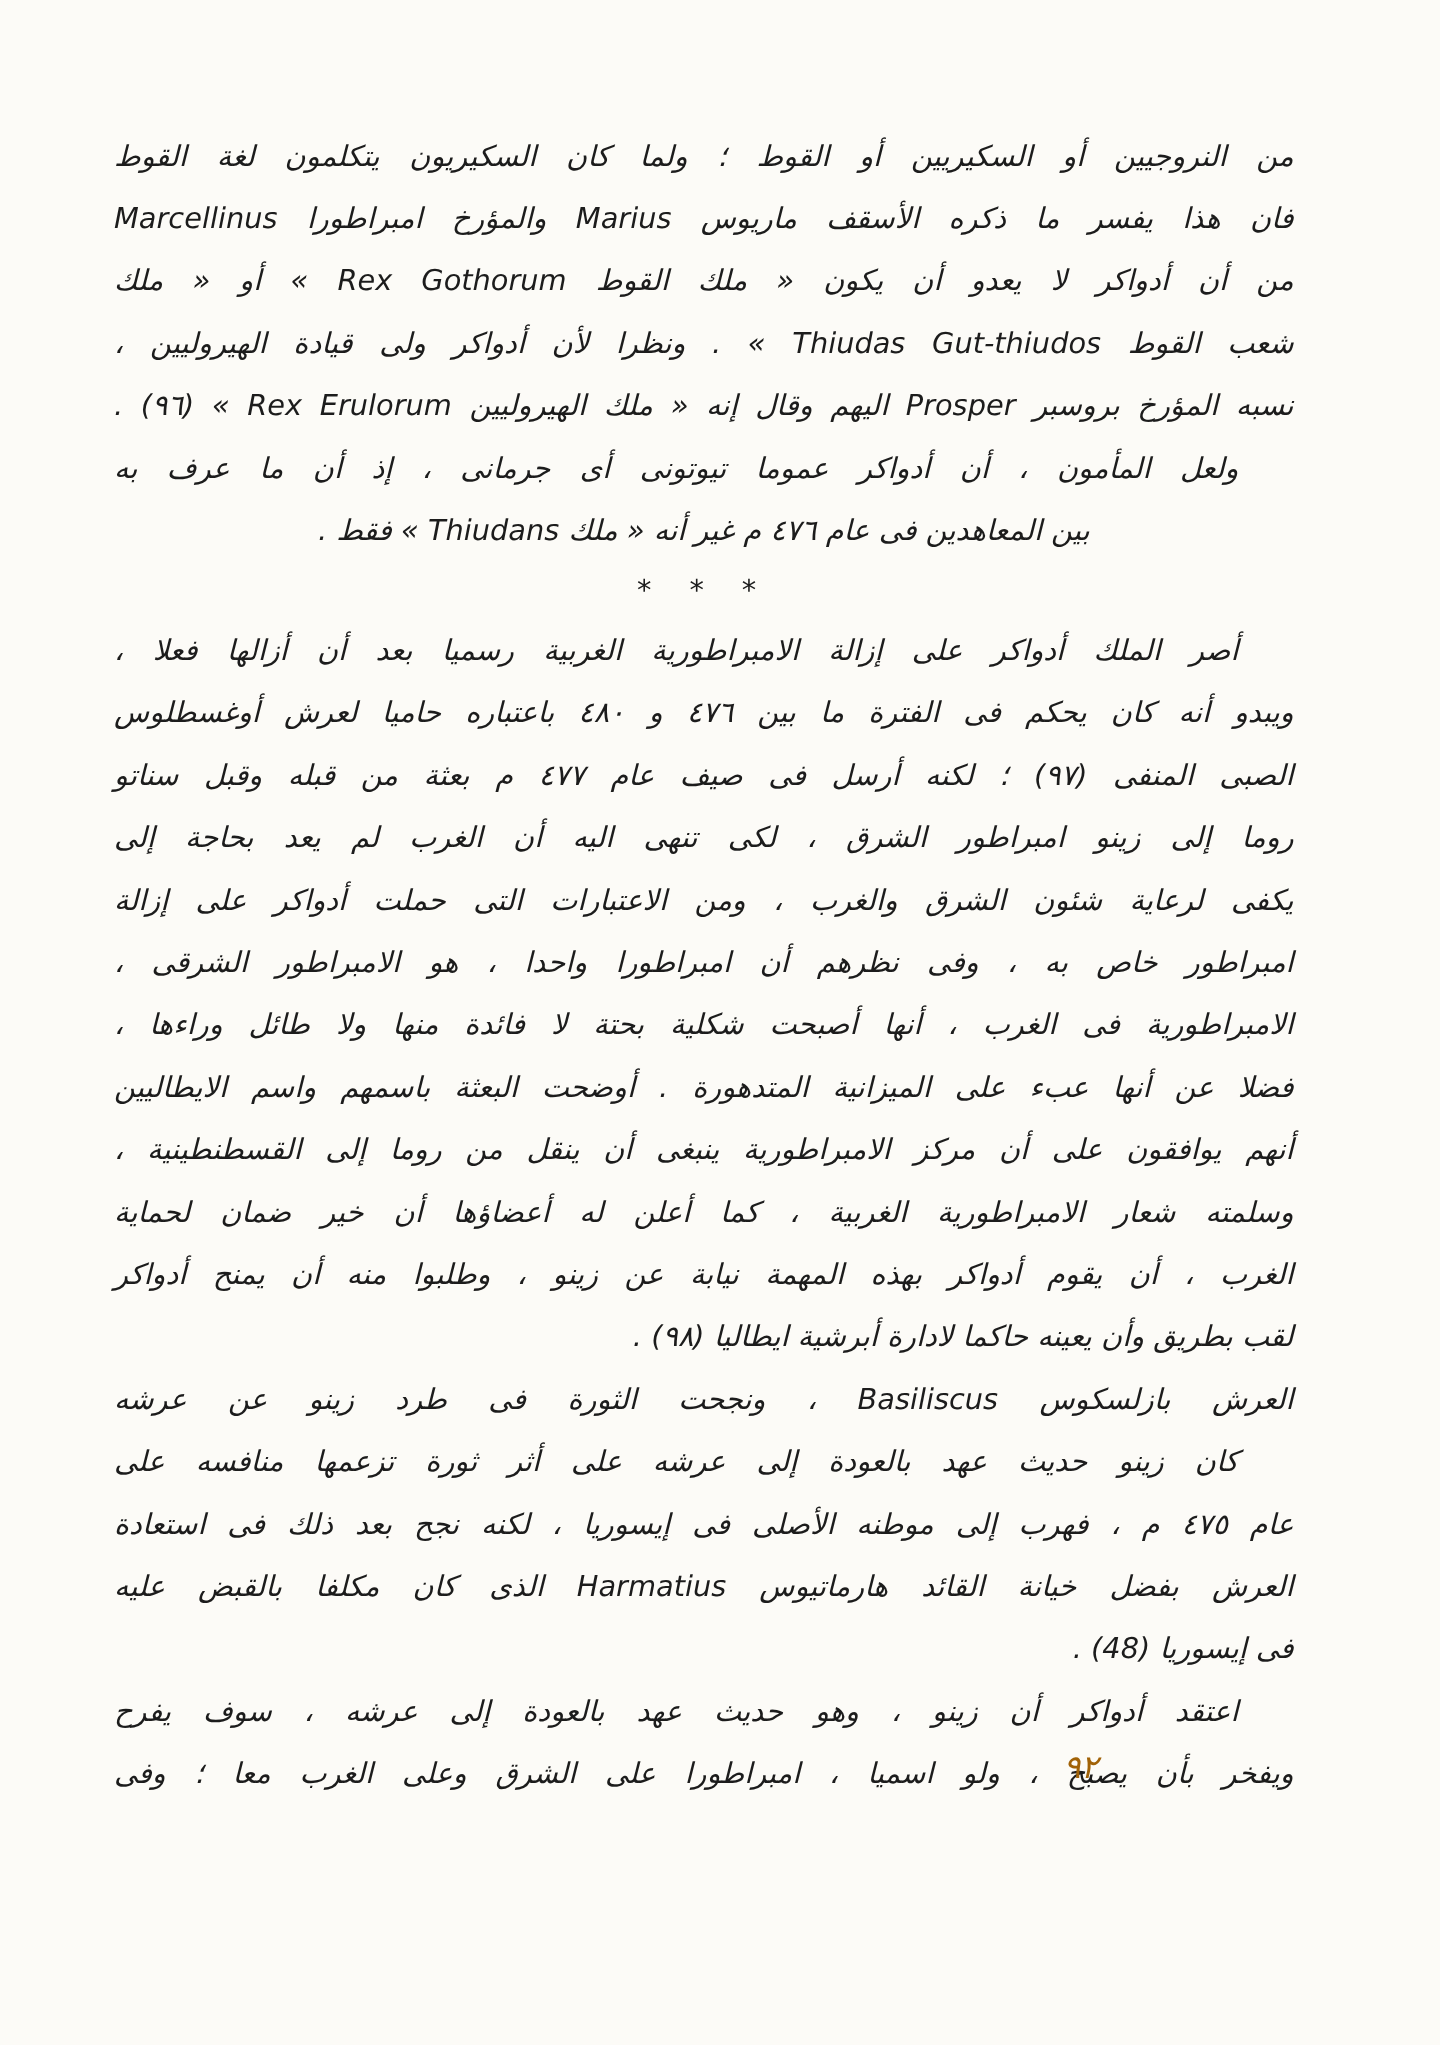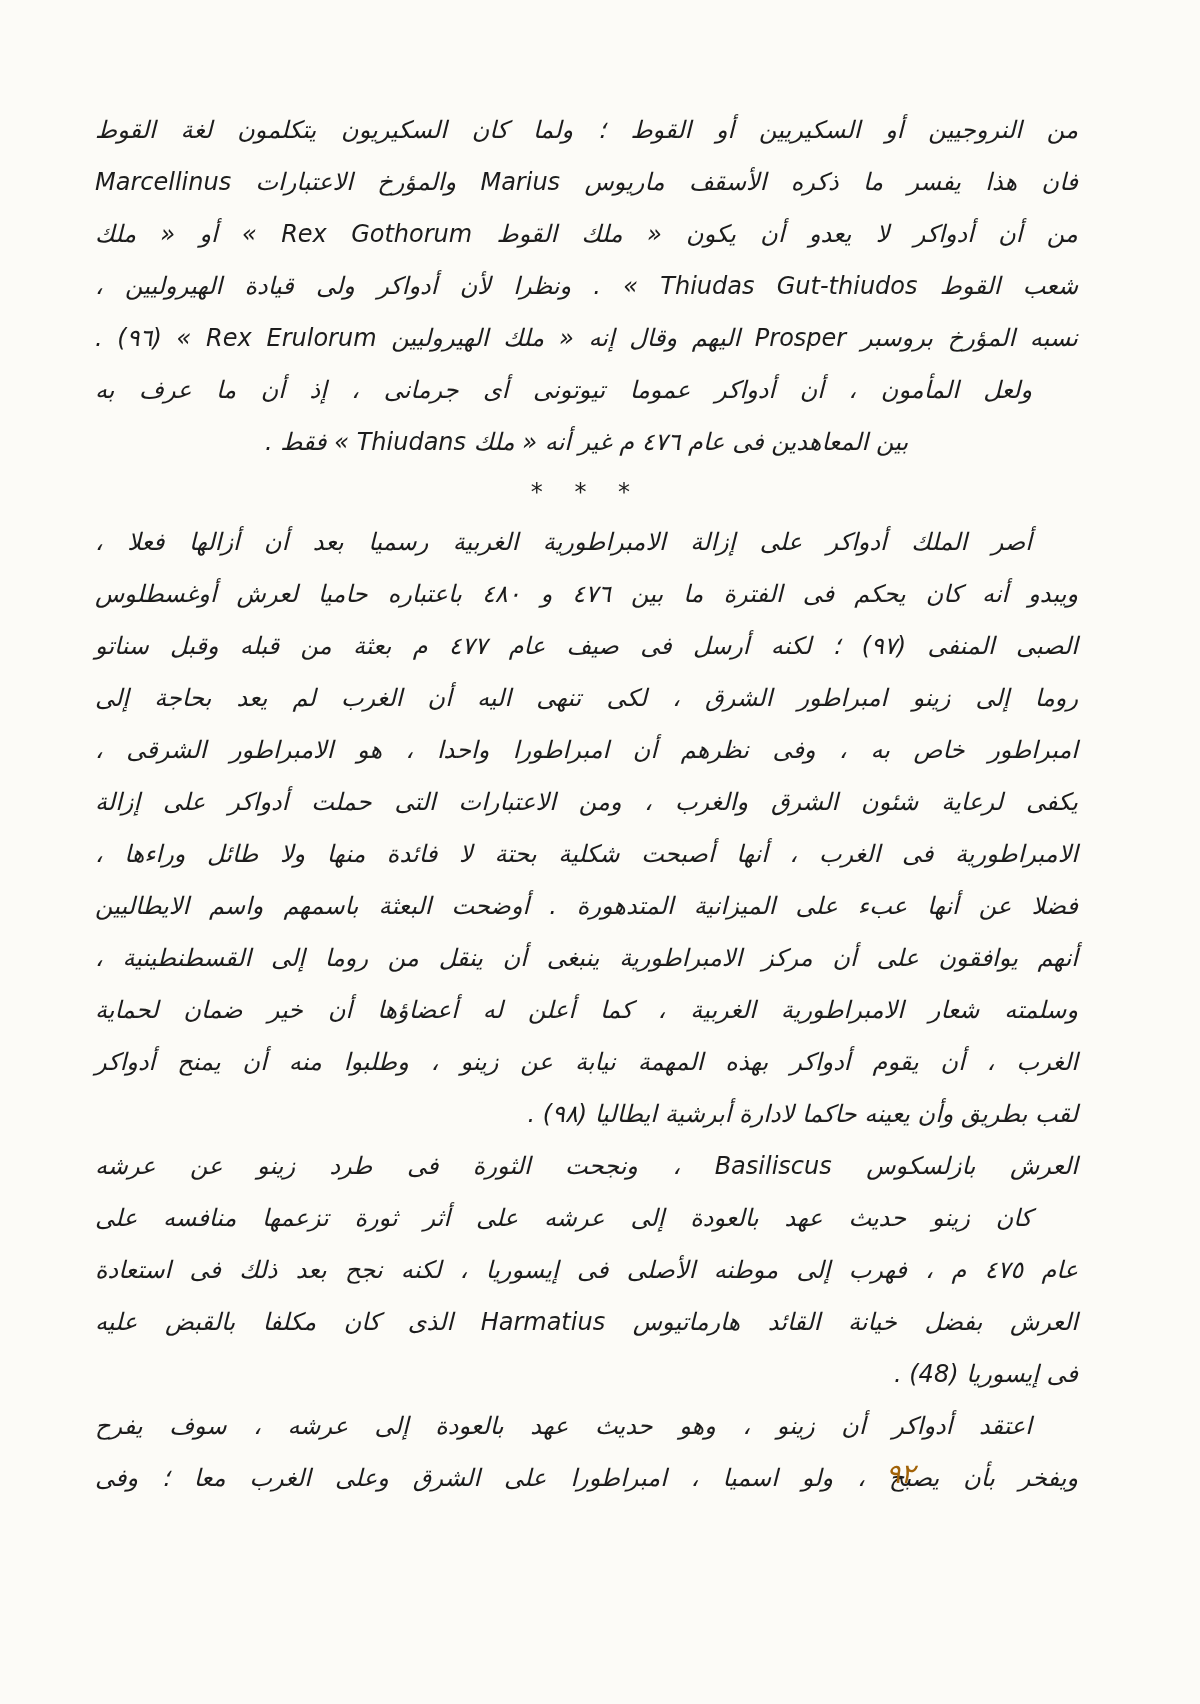--- a/index.html
+++ b/index.html
@@ -64,35 +64,35 @@
     direction: rtl;
     text-align: right;
   }
 </style>
 </head>
 <body>
 
 <div class="page">
   <div class="text-block">
     <div class="line">من النروجيين أو السكيريين أو القوط ؛ ولما كان السكيريون يتكلمون لغة القوط</div>
-    <div class="line">فان هذا يفسر ما ذكره الأسقف ماريوس Marius والمؤرخ الاعتبارات Marcellinus</div>
+    <div class="line">فان هذا يفسر ما ذكره الأسقف ماريوس Marius والمؤرخ امبراطورا Marcellinus</div>
     <div class="line">من أن أدواكر لا يعدو أن يكون « ملك القوط Rex Gothorum » أو « ملك</div>
     <div class="line">شعب القوط Thiudas Gut-thiudos » . ونظرا لأن أدواكر ولى قيادة الهيروليين ،</div>
     <div class="line">نسبه المؤرخ بروسبر Prosper اليهم وقال إنه « ملك الهيروليين Rex Erulorum » (٩٦) .</div>
     <div class="line indent">ولعل المأمون ، أن أدواكر عموما تيوتونى أى جرمانى ، إذ أن ما عرف به</div>
     <div class="line center">بين المعاهدين فى عام ٤٧٦ م غير أنه « ملك Thiudans » فقط .</div>
 
     <div class="separator">* * *</div>
 
     <div class="line indent">أصر الملك أدواكر على إزالة الامبراطورية الغربية رسميا بعد أن أزالها فعلا ،</div>
     <div class="line">ويبدو أنه كان يحكم فى الفترة ما بين ٤٧٦ و ٤٨٠ باعتباره حاميا لعرش أوغسطلوس</div>
     <div class="line">الصبى المنفى (٩٧) ؛ لكنه أرسل فى صيف عام ٤٧٧ م بعثة من قبله وقبل سناتو</div>
     <div class="line">روما إلى زينو امبراطور الشرق ، لكى تنهى اليه أن الغرب لم يعد بحاجة إلى</div>
+    <div class="line">يكفى لرعاية شئون الشرق والغرب ، ومن الاعتبارات التى حملت أدواكر على إزالة</div>
     <div class="line">امبراطور خاص به ، وفى نظرهم أن امبراطورا واحدا ، هو الامبراطور الشرقى ،</div>
-    <div class="line">يكفى لرعاية شئون الشرق والغرب ، ومن الاعتبارات التى حملت أدواكر على إزالة</div>
     <div class="line">الامبراطورية فى الغرب ، أنها أصبحت شكلية بحتة لا فائدة منها ولا طائل وراءها ،</div>
     <div class="line">فضلا عن أنها عبء على الميزانية المتدهورة . أوضحت البعثة باسمهم واسم الايطاليين</div>
     <div class="line">أنهم يوافقون على أن مركز الامبراطورية ينبغى أن ينقل من روما إلى القسطنطينية ،</div>
     <div class="line">وسلمته شعار الامبراطورية الغربية ، كما أعلن له أعضاؤها أن خير ضمان لحماية</div>
     <div class="line">الغرب ، أن يقوم أدواكر بهذه المهمة نيابة عن زينو ، وطلبوا منه أن يمنح أدواكر</div>
     <div class="line end">لقب بطريق وأن يعينه حاكما لادارة أبرشية ايطاليا (٩٨) .</div>
     <div class="line">العرش بازلسكوس Basiliscus ، ونجحت الثورة فى طرد زينو عن عرشه</div>
     <div class="line indent">كان زينو حديث عهد بالعودة إلى عرشه على أثر ثورة تزعمها منافسه على</div>
     <div class="line">عام ٤٧٥ م ، فهرب إلى موطنه الأصلى فى إيسوريا ، لكنه نجح بعد ذلك فى استعادة</div>
     <div class="line">العرش بفضل خيانة القائد هارماتيوس Harmatius الذى كان مكلفا بالقبض عليه</div>

